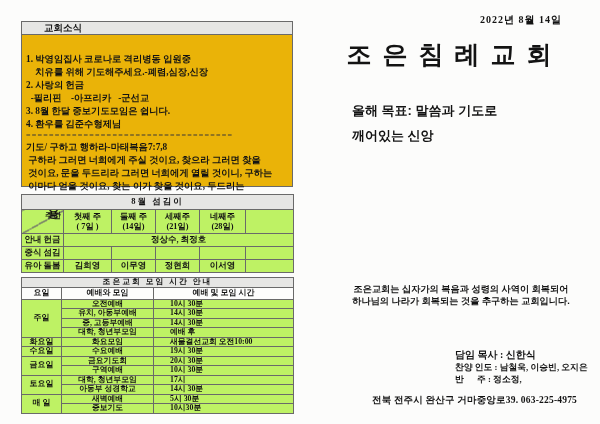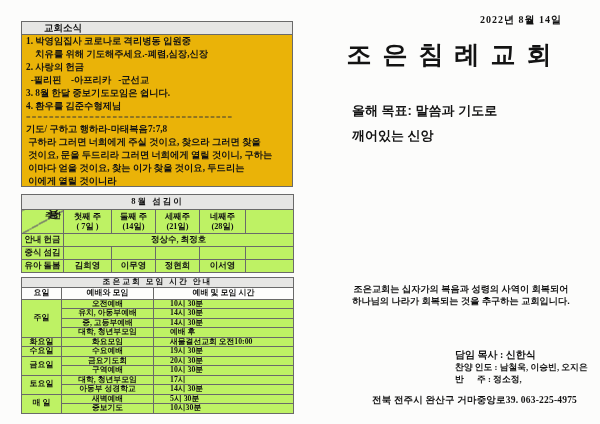--- a/index.html
+++ b/index.html
@@ -5,21 +5,21 @@
   * { margin:0; padding:0; box-sizing:border-box; }
   html,body { width:600px; height:424px; }
   body { font-family:"Liberation Serif","DejaVu Serif",serif; background:#f4f4f2; }
   .page { position:relative; width:600px; height:424px; background:#fcfcfb; overflow:hidden; color:#131313; }
 
   
   .news-box { position:absolute; left:21px; top:21px; width:272px; height:166px;
               border:1px solid #6a6a6a; background:#eab308; }
   .news-head { height:13px; background:#e6e6e4; border-bottom:1px solid #6a6a6a;
                font-size:9.5px; font-weight:700; line-height:13px; padding-left:22px; }
-  .news-body { padding:0 4px 0 4px; }
+  .news-body { padding:18px 4px 0 4px; }
   .nline { font-size:9.3px; font-weight:700; line-height:12.9px; white-space:pre;
            overflow:hidden; }
   .divider { font-size:8px; font-weight:700; line-height:11px; letter-spacing:1.2px;
              white-space:nowrap; overflow:hidden; color:#3a3a3a; }
 
   table.tbl { position:absolute; left:21px; border-collapse:collapse; table-layout:fixed;
               width:272px; background:#bef264; }
   table.tbl td { border:1px solid #6a6a6a; text-align:center; vertical-align:middle;
                  font-weight:700; overflow:hidden; }
   tr.t-title td { background:#e6e6e4; font-size:10.5px; height:15px; letter-spacing:2px; }

